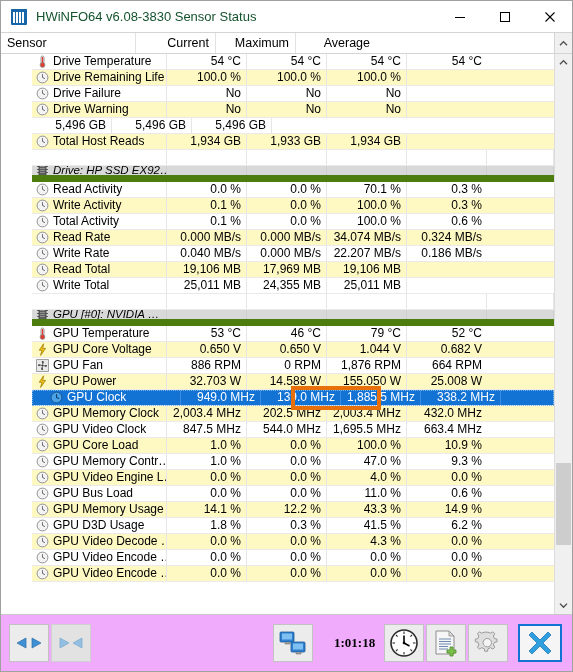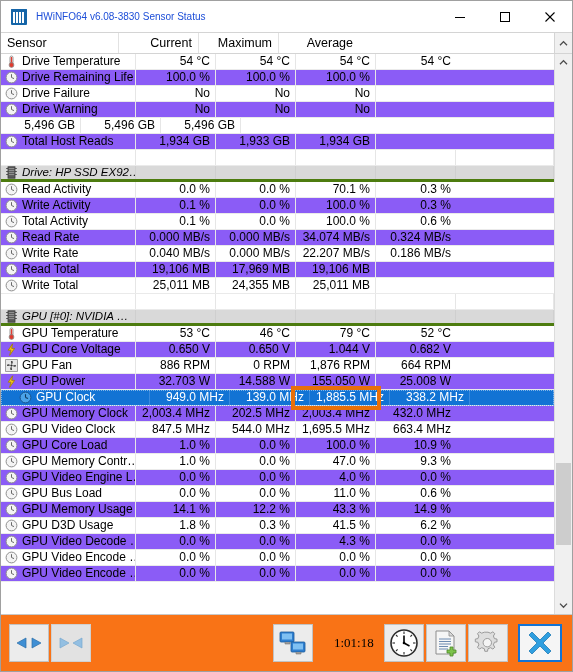--- a/index.html
+++ b/index.html
@@ -57,22 +57,22 @@
         #ffffff 9px, #ffffff 11px,
         transparent 11px);
   }
   .app-icon::after {
     content: "";
     position: absolute;
     left: 0; top: 0; width: 16px; height: 3px;
     background: #1565a8;
   }
   .title-text {
-    font-size: 10px;
-    color: #1d4ed8;
+    font-size: 13px;
+    color: #14532d;
     white-space: nowrap;
   }
   .caption-buttons {
     position: absolute;
     right: 0; top: 0;
     height: 31px;
     display: flex;
   }
   .cap-btn {
     width: 45px; height: 31px;
@@ -95,21 +95,21 @@
   }
   .hcell {
     box-sizing: border-box;
     padding: 0 6px;
     line-height: 20px;
     font-size: 12.5px;
     border-right: 1px solid #e2e2e2;
     white-space: nowrap;
     overflow: hidden;
   }
-  .hcell.name { width: 118px; text-align: left; }
+  .hcell.name { width: 135px; text-align: left; }
   .hcell.num  { width: 80px; text-align: right; }
   .hcell.last { width: 80px; text-align: right; border-right: none; }
   .hcell.filler { flex: 1; border-right: none; }
   .hscroll-cap {
     width: 17px;
     border-left: 1px solid #d4d4d4;
     background: #f0f0f0;
     display: flex;
     align-items: center;
     justify-content: center;
@@ -127,25 +127,26 @@
     flex: 1;
     overflow: hidden;
     position: relative;
   }
   .row {
     height: 16px;
     display: flex;
     box-sizing: border-box;
     border-bottom: 1px solid #eaeaea;
     align-items: stretch;
-  }
-  .row.alt { background: #8b5cf6; }
+    margin-left: 31px;
+  }
+  .row.alt { background: #fef9c3; }
   .row.plain { background: #ffffff; }
   .row.spacer { background: #ffffff; border-bottom: 1px solid #eaeaea; }
-  .row.section { background: #d9d9d9; border-bottom: 3px solid #4d7c0f; text-align: center; }
+  .row.section { background: #d9d9d9; border-bottom: 7px solid #4d7c0f; text-align: center; }
   .row.selected { background: #1273d4; color: #ffffff; }
 
   .cell {
     box-sizing: border-box;
     padding: 0 5px;
     line-height: 15px;
     font-size: 12px;
     white-space: nowrap;
     overflow: hidden;
     border-right: 1px solid #e6e6e6;
@@ -206,24 +207,25 @@
   .vs-track { flex: 1; position: relative; background: #f0f0f0; }
   .vs-thumb {
     position: absolute;
     left: 1px; right: 1px;
     background: #cdcdcd;
   }
 
   
   .toolbar {
     height: 56px;
-    background: #f97316;
+    background: #f0abfc;
     border-top: 1px solid #c8c8c8;
     flex: none;
     position: relative;
+    font-weight: bold;
   }
   .tb-btn {
     position: absolute;
     width: 40px; height: 38px;
     top: 9px;
     background: #ececec;
     border: 1px solid #c2c2c2;
     box-sizing: border-box;
     display: flex;
     align-items: center;

